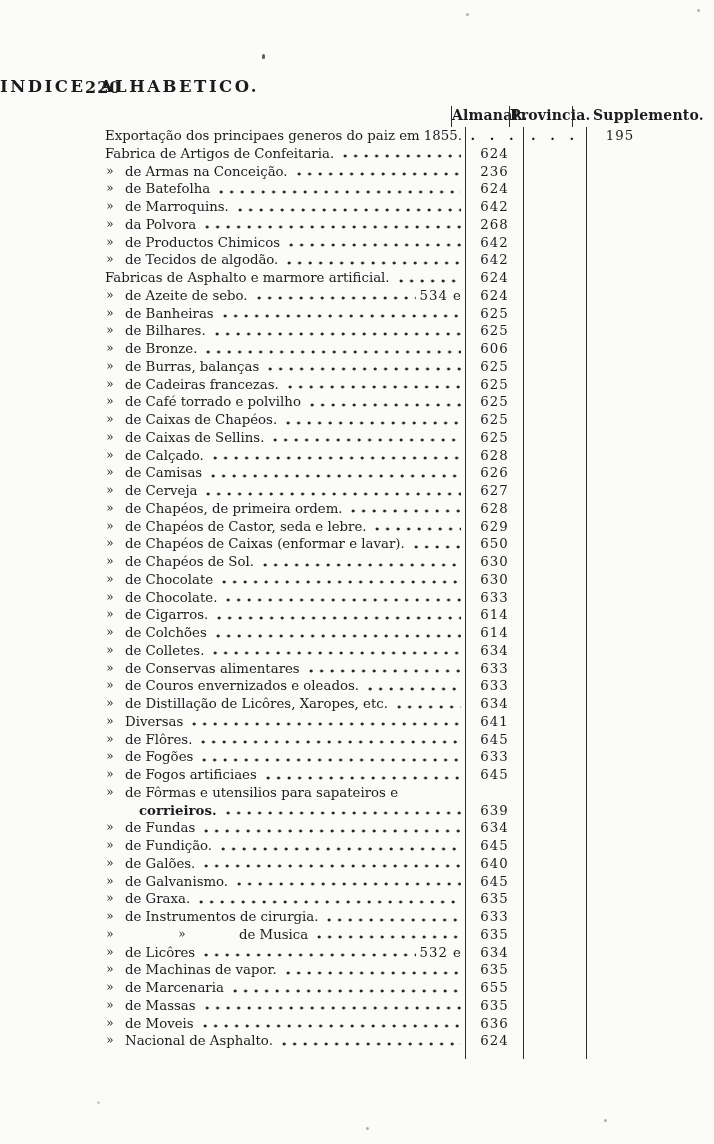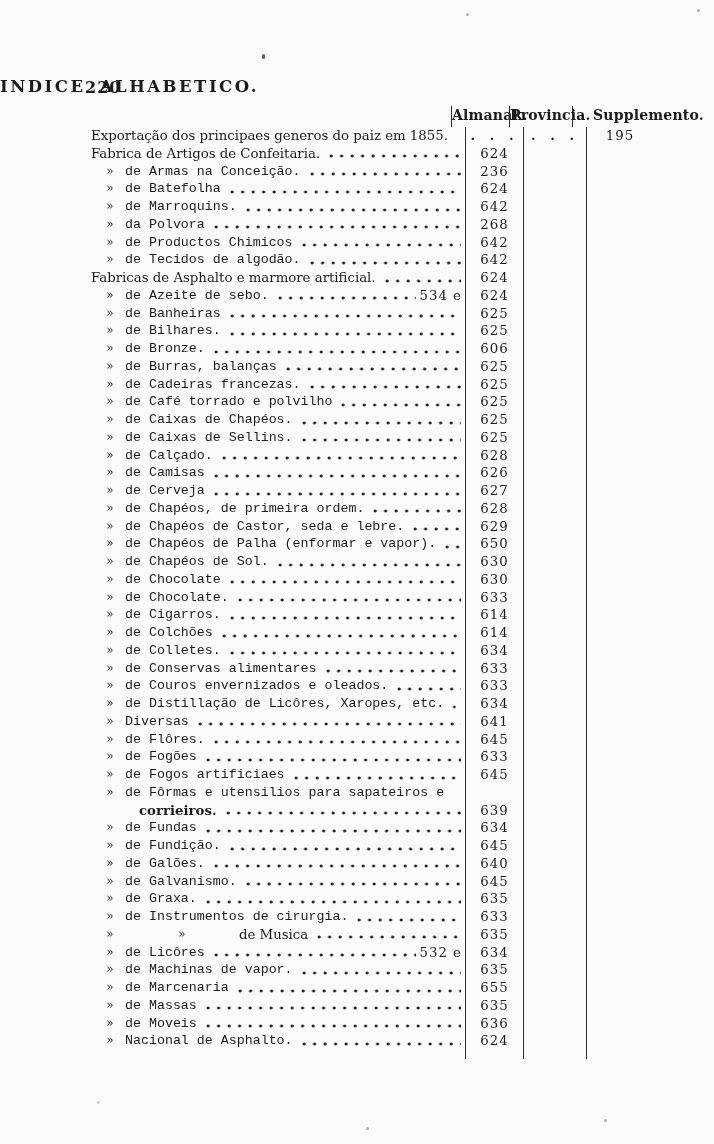--- a/index.html
+++ b/index.html
@@ -36,22 +36,22 @@
   .cell-p{width:62px;}
   .cell-s{width:66px;padding-right:40px;}
   .hdr{
     font-size:14px;letter-spacing:0.2px;font-weight:bold;
     padding-top:3px;
   }
   .hdr.cell-s{text-align:left;padding-left:20px;width:103px;padding-right:0;}
   .dotcell{letter-spacing:5px;font-weight:bold;}
   .marker{margin-left:13px;width:18px;text-align:center;font-size:12px;}
   .submarker{margin-left:56px;width:14px;text-align:center;font-size:12px;}
-  .label-l0{margin-left:3px;text-align:center;}
-  .label-l1{margin-left:6px;font-family:Liberation Mono, monospace;}
+  .label-l0{margin-left:17px;text-align:center;}
+  .label-l1{margin-left:6px;}
   .label-deep{margin-left:51px;font-weight:bold;}
   .label-sub{margin-left:50px;}
   .dots{
     flex:1;
     margin:0 4px 0 7px;
     background-image:radial-gradient(circle at 2px 2px,#242424 1.35px,rgba(0,0,0,0) 1.7px);
     background-size:10.5px 4px;
     background-repeat:repeat-x;
     background-position:2px 9.5px;
   }
@@ -304,21 +304,21 @@
           <span class="label label-l1">de Chapéos de Castor, seda e lebre.</span>
           <span class="dots"></span>
         </span>
         <span class="cell-num cell-a">629</span>
         <span class="cell-num cell-p"></span>
         <span class="cell-num cell-s"></span>
       </div>
       <div class="row">
         <span class="cell-label">
           <span class="marker">»</span>
-          <span class="label label-l1">de Chapéos de Palha (enformar e vapor).</span>
+          <span class="label label-l1">de Chapéos de Caixas (enformar e lavar).</span>
           <span class="dots"></span>
         </span>
         <span class="cell-num cell-a">650</span>
         <span class="cell-num cell-p"></span>
         <span class="cell-num cell-s"></span>
       </div>
       <div class="row">
         <span class="cell-label">
           <span class="marker">»</span>
           <span class="label label-l1">de Chapéos de Sol.</span>

